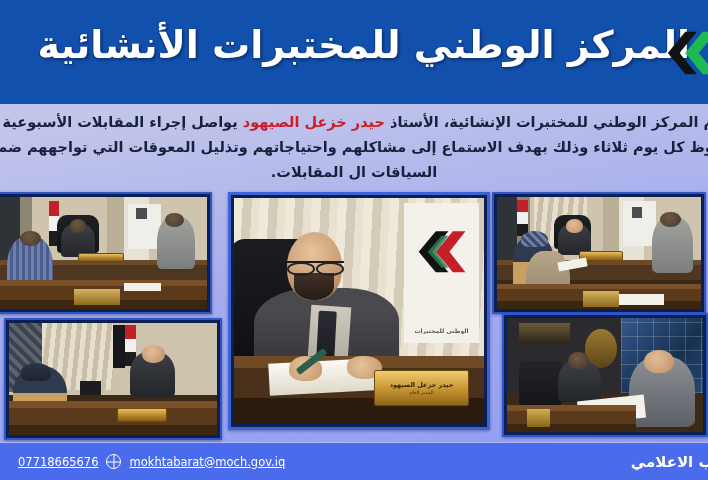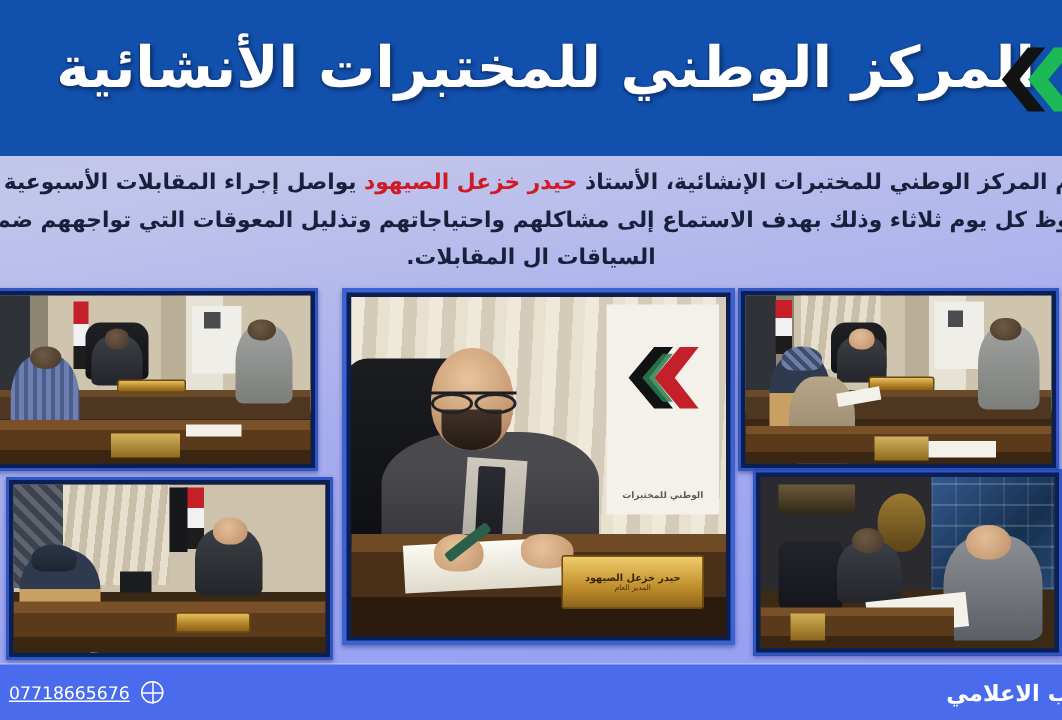--- a/index.html
+++ b/index.html
@@ -291,21 +291,21 @@
     height: 37px;
     background: #4a6bec;
   }
   .footer-left {
     position: absolute;
     left: 0; top: 0;
     height: 37px;
     display: flex;
     align-items: center;
     gap: 8px;
-    padding-left: 6px;
+    padding-left: 18px;
     direction: ltr;
   }
   .footer-left .contact {
     font-size: 11.5px;
     color: #ffffff;
     text-decoration: underline;
     white-space: nowrap;
     font-family: "DejaVu Sans", sans-serif;
   }
   .globe-icon {
@@ -502,20 +502,21 @@
       <div class="bit" style="left:10%;bottom:4%;width:12%;height:16%;background:linear-gradient(#d0ae55,#8a651b);"></div>
     </div>
   </div>
 
   <div class="footer">
     <div class="hairline"></div>
 
     <div class="footer-left">
       <span class="contact">07718665676</span>
       <span class="globe-icon"></span>
+      <span class="contact">mokhtabarat@moch.gov.iq</span>
     </div>
 
     <div class="footer-right">
       <span class="office">المكتب الاعلامي</span>
     </div>
   </div>
 
 </div>
 
 </body></html>

